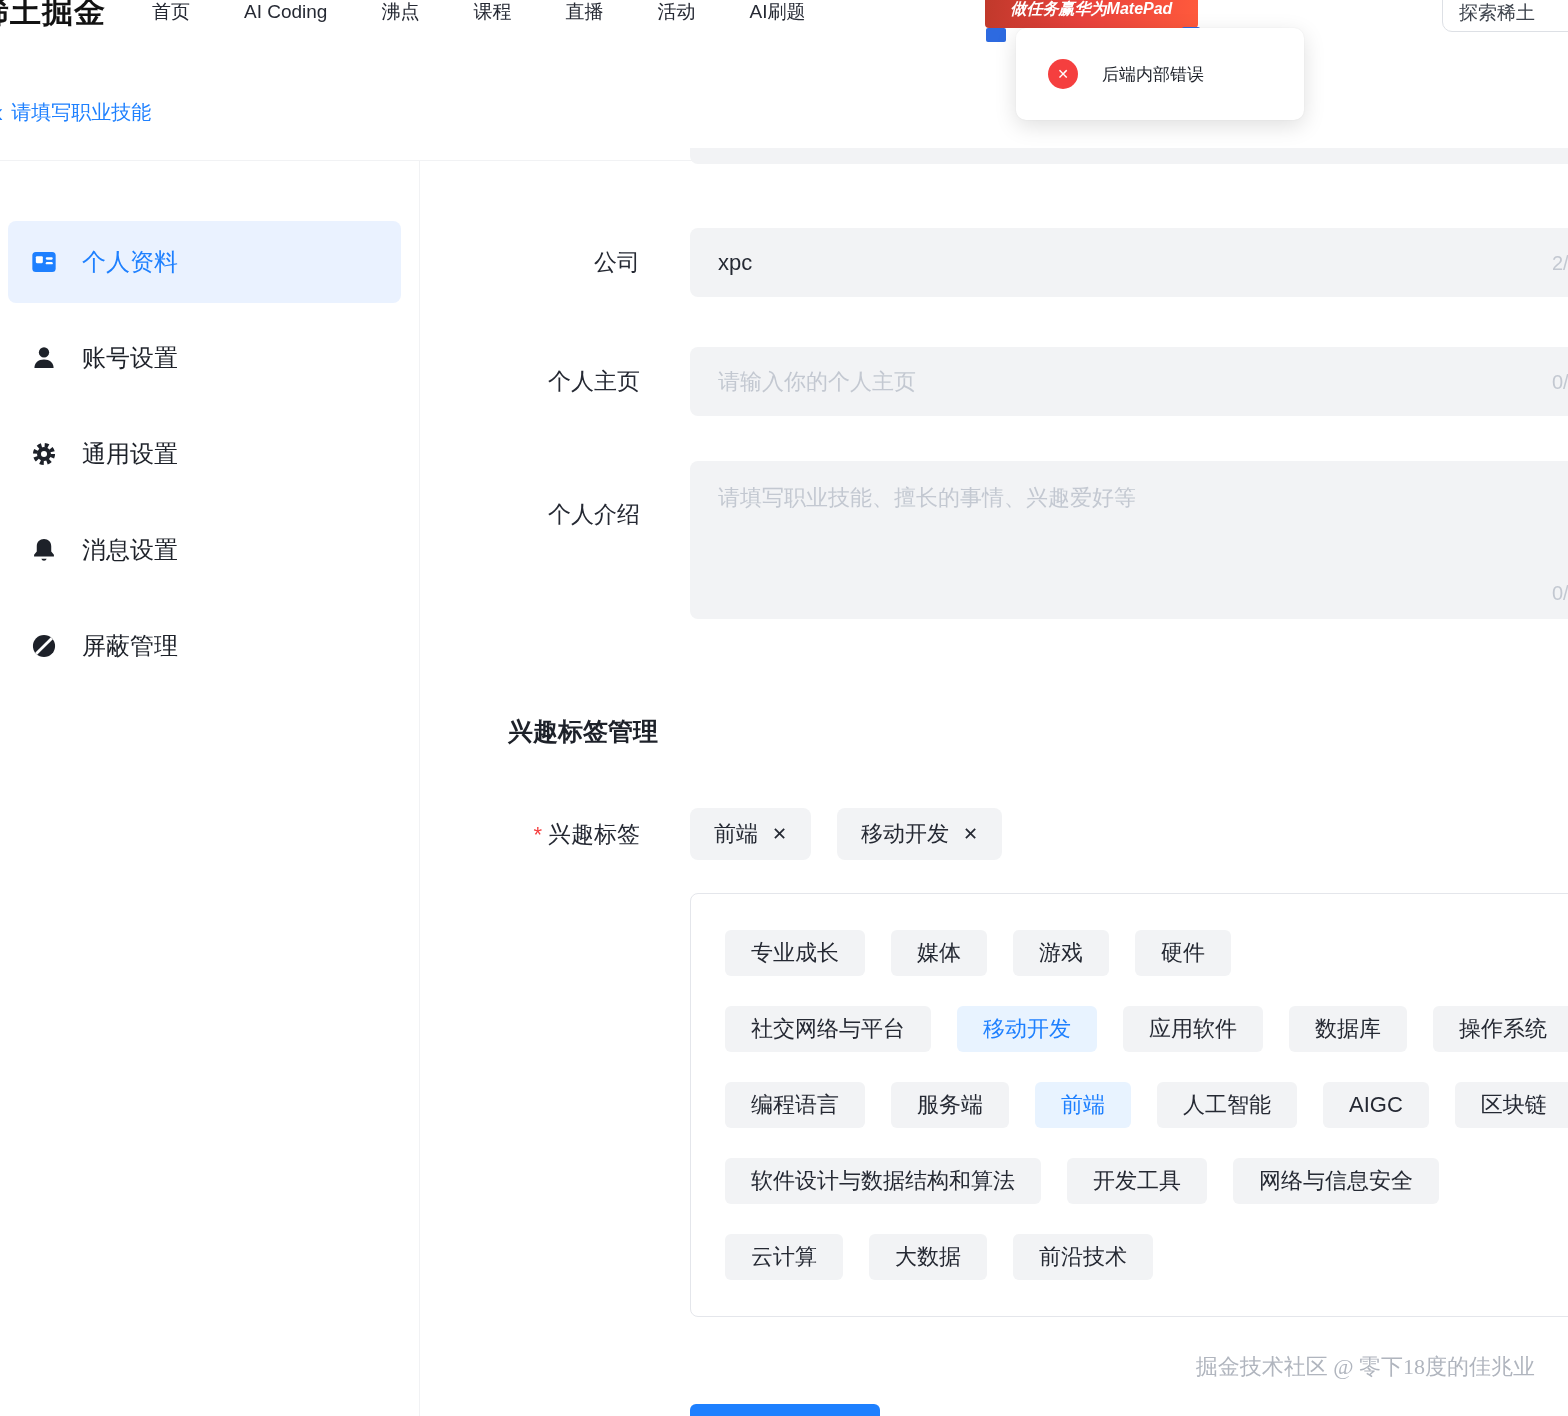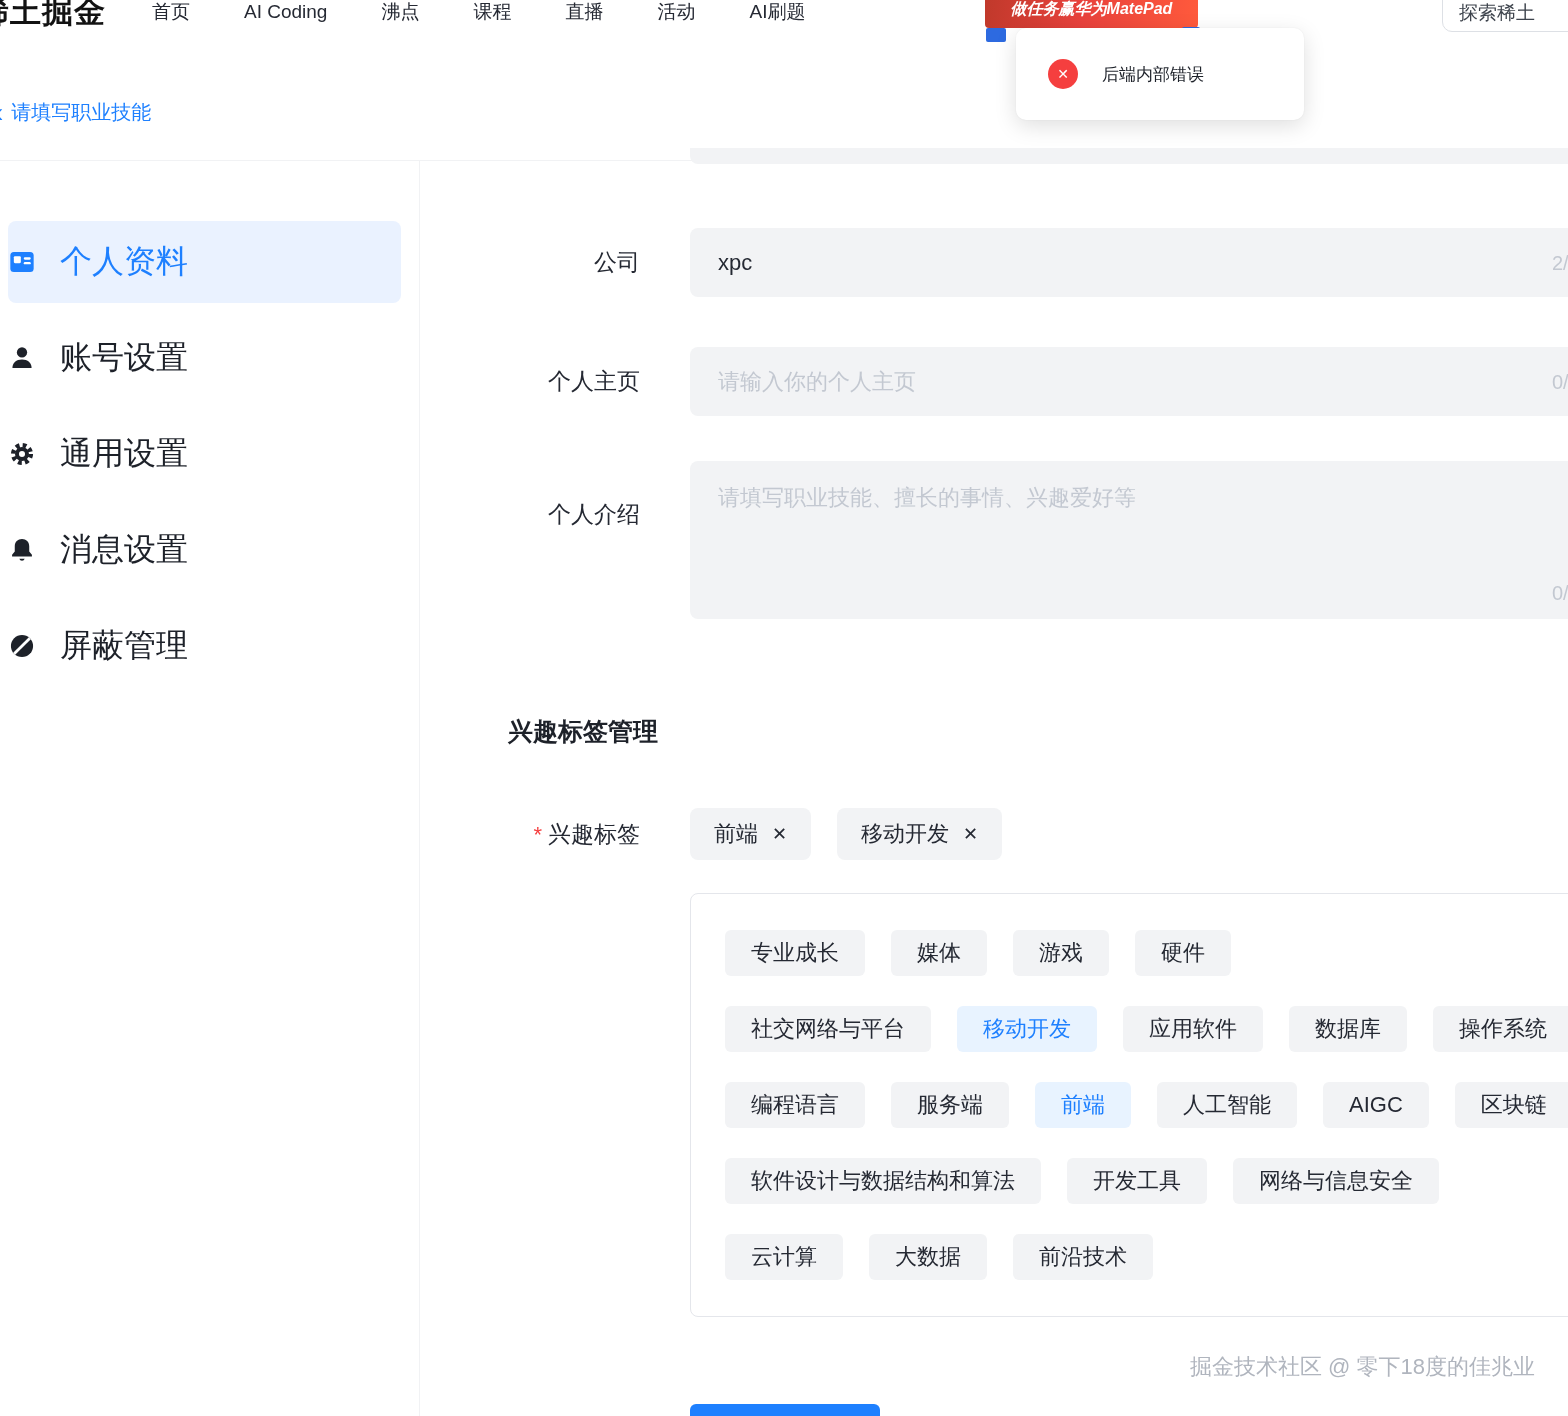--- a/index.html
+++ b/index.html
@@ -31,21 +31,21 @@
   .toast-msg { margin-left:24px; font-size:17px; color:#1d2129; white-space:nowrap; }
   
   .back-row { position:absolute; top:99px; left:-6px; z-index:2; }
   .back-link { display:flex; align-items:center; gap:8px; color:#1e80ff; font-size:20px; cursor:pointer; }
   .back-arrow { font-size:28px; line-height:18px; font-weight:400; }
   .hdiv { position:absolute; top:160px; left:0; width:100%; height:1px; background:#f1f2f4; }
   
   .sidebar { position:absolute; top:161px; left:0; width:420px; height:1255px;
     border-right:1px solid #f1f2f4; padding-top:60px; background:#fff; z-index:2; }
   .side-item { height:82px; margin:0 18px 14px 8px; border-radius:8px; display:flex; align-items:center;
-    gap:24px; font-size:32px; color:#1d2129; cursor:pointer; }
+    padding-left:22px; gap:24px; font-size:24px; color:#1d2129; cursor:pointer; }
   .side-item.active { background:#eaf2ff; color:#1e80ff; font-weight:500; }
   .side-icon { width:28px; height:28px; display:flex; align-items:center; justify-content:center; }
   .side-icon svg { width:28px; height:28px; }
   
   .main { position:absolute; top:161px; left:465px; width:1175px; z-index:1; }
   .partial-field { position:absolute; top:-13px; left:225px; width:940px; height:16px;
     background:#f2f3f5; border-radius:0 0 8px 8px; }
   .form-row { display:flex; align-items:center; }
   .form-label { width:175px; min-width:175px; text-align:right; font-size:23px; color:#252933; margin-right:50px; }
   .row-company { margin-top:67px; }
@@ -68,21 +68,21 @@
     padding:0 24px; gap:14px; font-size:22px; color:#252933; cursor:pointer; white-space:nowrap; }
   .chip-x { font-size:18px; color:#252933; cursor:pointer; }
   .tag-panel { margin-top:33px; margin-left:225px; width:940px; border:1px solid #e4e6eb;
     border-radius:8px; padding:36px 0 36px 34px; background:#fff; }
   .tag-row { display:flex; gap:26px; margin-bottom:30px; }
   .tag-row:last-child { margin-bottom:0; }
   .tag { height:46px; display:flex; align-items:center; padding:0 26px; background:#f2f3f5;
     border-radius:6px; font-size:22px; color:#252933; white-space:nowrap; cursor:pointer; }
   .tag.sel { background:#e8f3ff; color:#1e80ff; }
   
-  .watermark { position:absolute; top:1352px; right:33px; font-size:22px; color:#b0b5be; font-weight:500; z-index:5; }
+  .watermark { position:absolute; top:1352px; right:33px; font-size:22px; color:#b0b5be; font-weight:500; z-index:5;font-family:Liberation Serif, serif; }
   .save-partial { position:absolute; left:690px; top:1404px; width:190px; height:24px;
     background:#1e80ff; border-radius:6px 6px 0 0; cursor:pointer; }
 </style>
 </head>
 <body>
 
 <div class="canvas">
 
   <header class="topnav">
     <div class="logo">稀土掘金</div>

